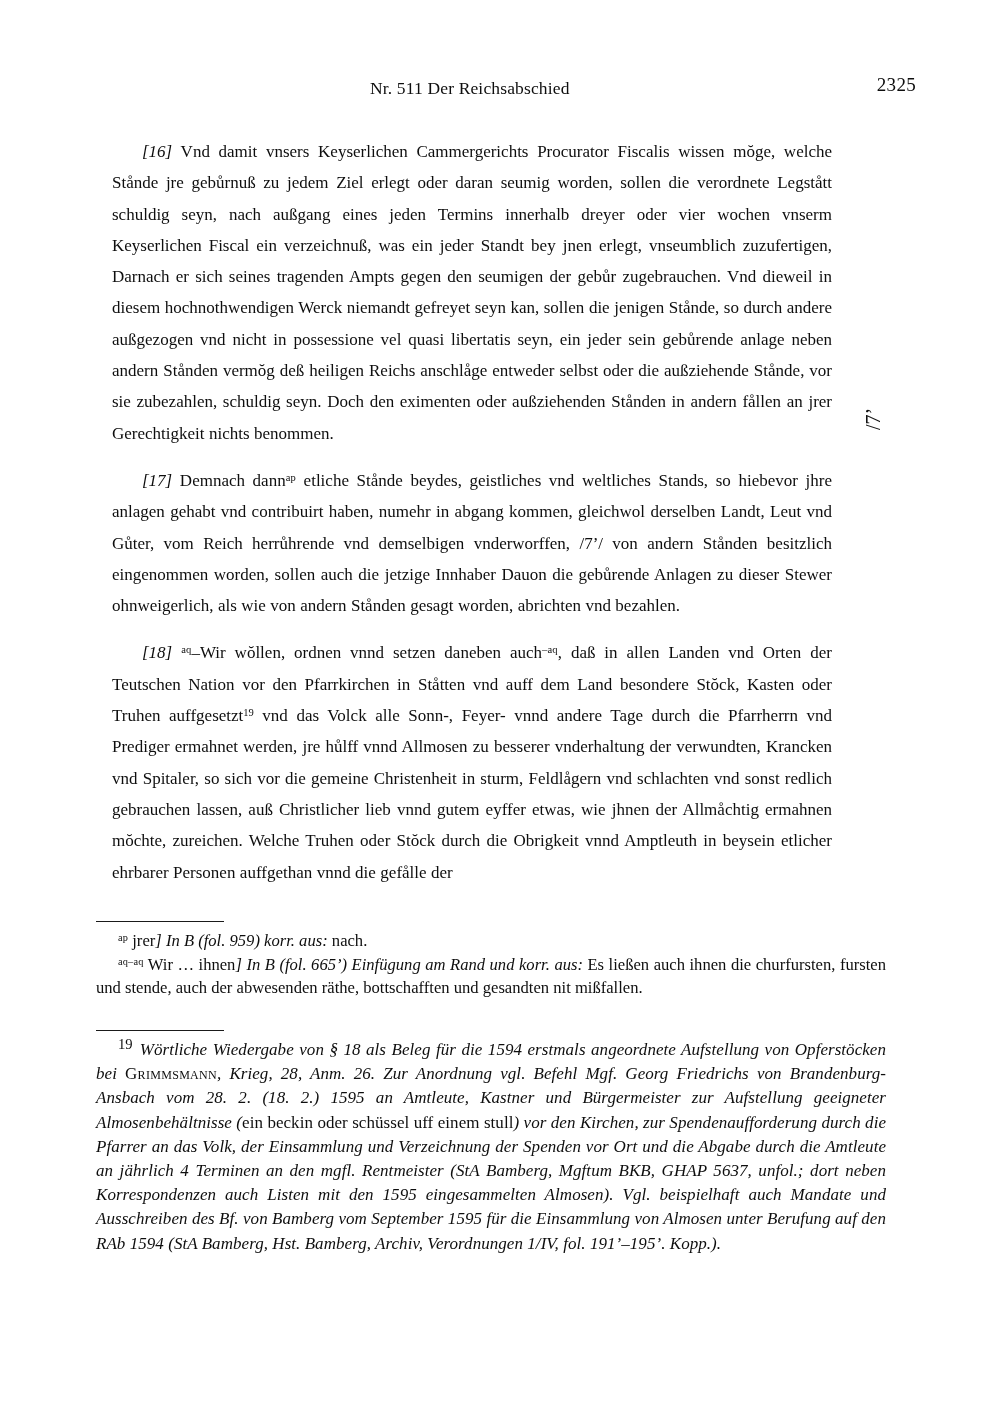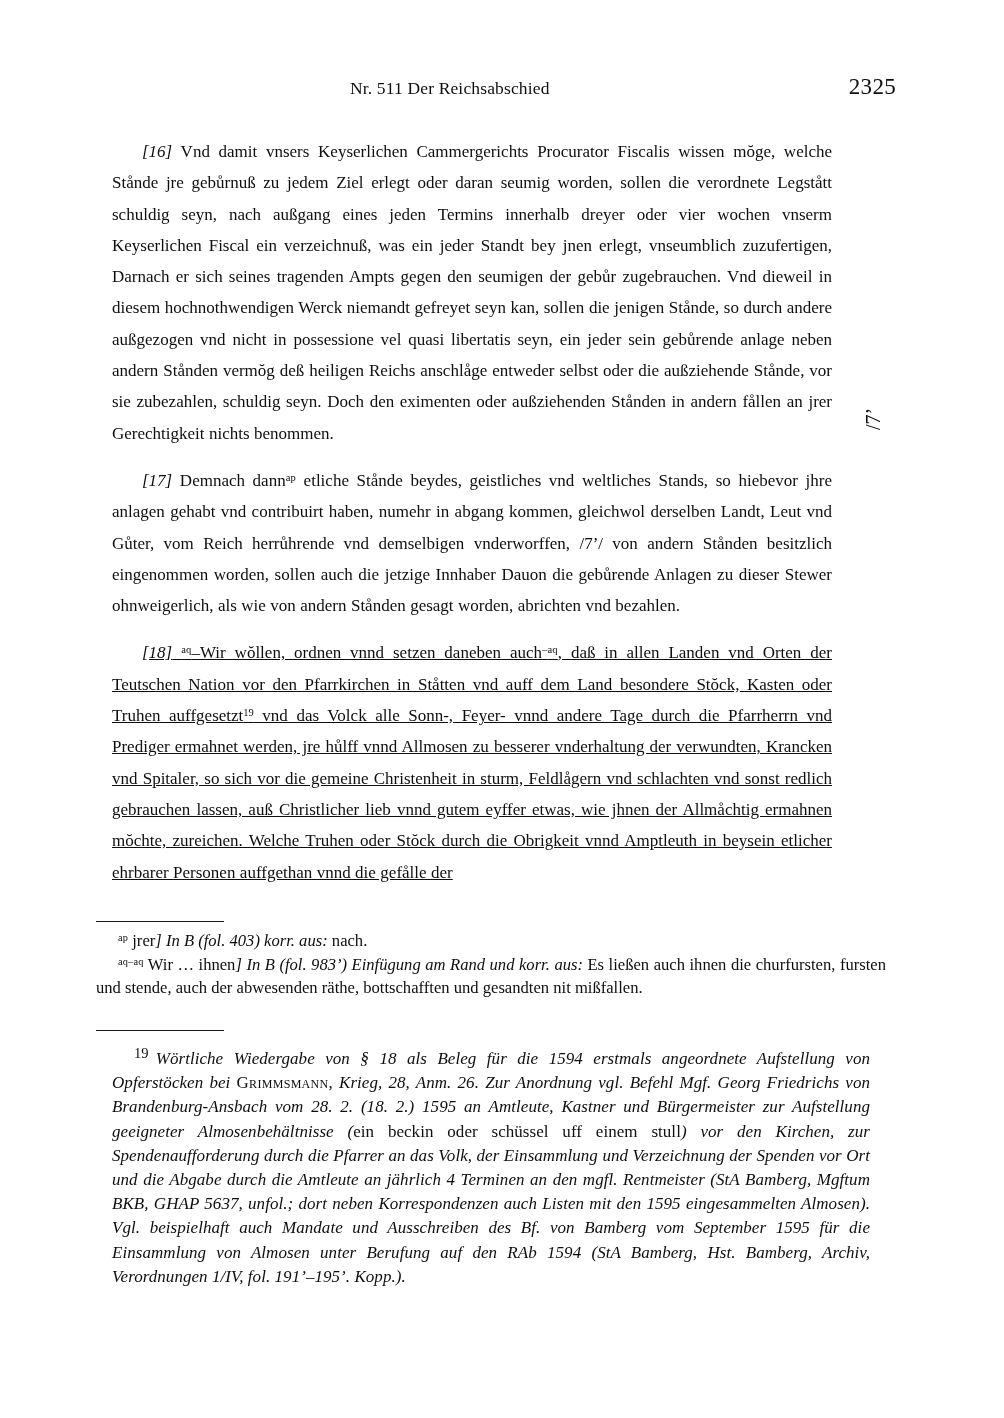--- a/index.html
+++ b/index.html
@@ -19,38 +19,38 @@
   .page {
     position: absolute;
     left: 0; top: 0;
     width: 1004px;
     height: 1418px;
   }
 
   
   .runhead {
     position: absolute;
-    left: 84px;
+    left: 104px;
     top: 78px;
     width: 812px;
     display: flex;
     align-items: flex-end;
     justify-content: flex-start;
     font-size: 17.5px;
     letter-spacing: .15px;
   }
   .runhead-title {
     margin-left: 266px;
     white-space: nowrap;
   }
   .runhead-folio {
     position: absolute;
     right: 0;
     top: -4px;
-    font-size: 23px;
+    font-size: 19px;
     letter-spacing: .3px;
   }
 
   
   .body-block {
     position: absolute;
     left: 96px;
     top: 120px;
     width: 752px;
   }
@@ -59,21 +59,20 @@
     font-size: 17px;
     line-height: 31.3px;
     text-align: justify;
     text-indent: 30px;
     hyphens: manual;
     letter-spacing: 0px;
     word-spacing: .2px;
   }
   p.para.last-loose {
     text-align: justify;
-    text-decoration: underline;
   }
   .sec {
     font-style: italic;
   }
   sup.app {
     font-size: .62em;
     vertical-align: .52em;
     line-height: 0;
     letter-spacing: .2px;
   }
@@ -120,21 +119,21 @@
   .app-entry .it { font-style: italic; }
 
   
   .footnotes {
     position: absolute;
     left: 96px;
     top: 1030px;
     width: 790px;
   }
   .fn-entry {
-    margin: 16px;
+    margin: 0;
     font-size: 17px;
     line-height: 24.2px;
     text-align: justify;
     text-indent: 22px;
     font-style: italic;
     letter-spacing: .05px;
   }
   .fn-num {
     font-style: normal;
     font-size: .86em;
@@ -166,23 +165,23 @@
     <p class="para"><span class="sec">[17]</span><span> Demnach dann</span><sup class="app">ap</sup><span> etliche Stånde beydes, geistliches vnd weltliches Stands, so hiebevor jhre anlagen gehabt vnd contribuirt haben, numehr in abgang kommen, gleichwol derselben Landt, Leut vnd Gůter, vom Reich herrůhrende vnd demselbigen vnderworffen, </span><span class="folio-inline">/7’/</span><span> von andern Stånden besitzlich eingenommen worden, sollen auch die jetzige Innhaber Dauon die gebůrende Anlagen zu dieser Stewer ohnweigerlich, als wie von andern Stånden gesagt worden, abrichten vnd bezahlen.</span></p>
 
     <p class="para last-loose"><span class="sec">[18]</span> <sup class="app">aq</sup><span>–Wir wŏllen, ordnen vnnd setzen daneben auch</span><sup class="app">–</sup><sup class="app">aq</sup><span>, daß in allen Landen vnd Orten der Teutschen Nation vor den Pfarrkirchen in Ståtten vnd auff dem Land besondere Stŏck, Kasten oder Truhen auffgesetzt</span><sup class="fn">19</sup><span> vnd das Volck alle Sonn-, Feyer- vnnd andere Tage durch die Pfarrherrn vnd Prediger ermahnet werden, jre hůlff vnnd Allmosen zu besserer vnderhaltung der verwundten, Krancken vnd Spitaler, so sich vor die gemeine Christenheit in sturm, Feldlågern vnd schlachten vnd sonst redlich gebrauchen lassen, auß Christlicher lieb vnnd gutem eyffer etwas, wie jhnen der Allmåchtig ermahnen mŏchte, zureichen. Welche Truhen oder Stŏck durch die Obrigkeit vnnd Amptleuth in beysein etlicher ehrbarer Personen auffgethan vnnd die gefålle der</span></p>
   </div>
 
   <div class="margin-folio">/7’</div>
 
   <div class="apparatus">
     <div class="fnrule"></div>
 
-    <p class="app-entry"><sup class="app">ap</sup><span> jrer</span><span class="it">]</span><span class="it"> In B (fol. 403) korr. aus:</span><span> nach.</span></p>
+    <p class="app-entry"><sup class="app">ap</sup><span> jrer</span><span class="it">]</span><span class="it"> In B (fol. 959) korr. aus:</span><span> nach.</span></p>
 
-    <p class="app-entry"><sup class="app">aq–aq</sup><span> Wir … ihnen</span><span class="it">]</span><span class="it"> In B (fol. 983’) Einfügung am Rand und korr. aus:</span><span> Es ließen auch ihnen die churfursten, fursten und stende, auch der abwesenden räthe, bottschafften und gesandten nit mißfallen.</span></p>
+    <p class="app-entry"><sup class="app">aq–aq</sup><span> Wir … ihnen</span><span class="it">]</span><span class="it"> In B (fol. 665’) Einfügung am Rand und korr. aus:</span><span> Es ließen auch ihnen die churfursten, fursten und stende, auch der abwesenden räthe, bottschafften und gesandten nit mißfallen.</span></p>
   </div>
 
   <div class="footnotes">
     <div class="fnrule"></div>
 
     <p class="fn-entry"><span class="fn-num">19</span><span>Wörtliche Wiedergabe von § 18 als Beleg für die 1594 erstmals angeordnete Aufstellung von Opferstöcken bei </span><span class="smallcaps">Grimmsmann</span><span>, Krieg, 28, Anm. 26. Zur Anordnung vgl. Befehl Mgf. Georg Friedrichs von Brandenburg-Ansbach vom 28. 2. (18. 2.) 1595 an Amtleute, Kastner und Bürgermeister zur Aufstellung geeigneter Almosenbehältnisse (</span><span class="rom">ein beckin oder schüssel uff einem stull</span><span>) vor den Kirchen, zur Spendenaufforderung durch die Pfarrer an das Volk, der Einsammlung und Verzeichnung der Spenden vor Ort und die Abgabe durch die Amtleute an jährlich 4 Terminen an den mgfl. Rentmeister (StA Bamberg, Mgftum BKB, GHAP 5637, unfol.; dort neben Korrespondenzen auch Listen mit den 1595 eingesammelten Almosen). Vgl. beispielhaft auch Mandate und Ausschreiben des Bf. von Bamberg vom September 1595 für die Einsammlung von Almosen unter Berufung auf den RAb 1594 (StA Bamberg, Hst. Bamberg, Archiv, Verordnungen 1/IV, fol. 191’–195’. Kopp.).</span></p>
   </div>
 
 </div>
 

